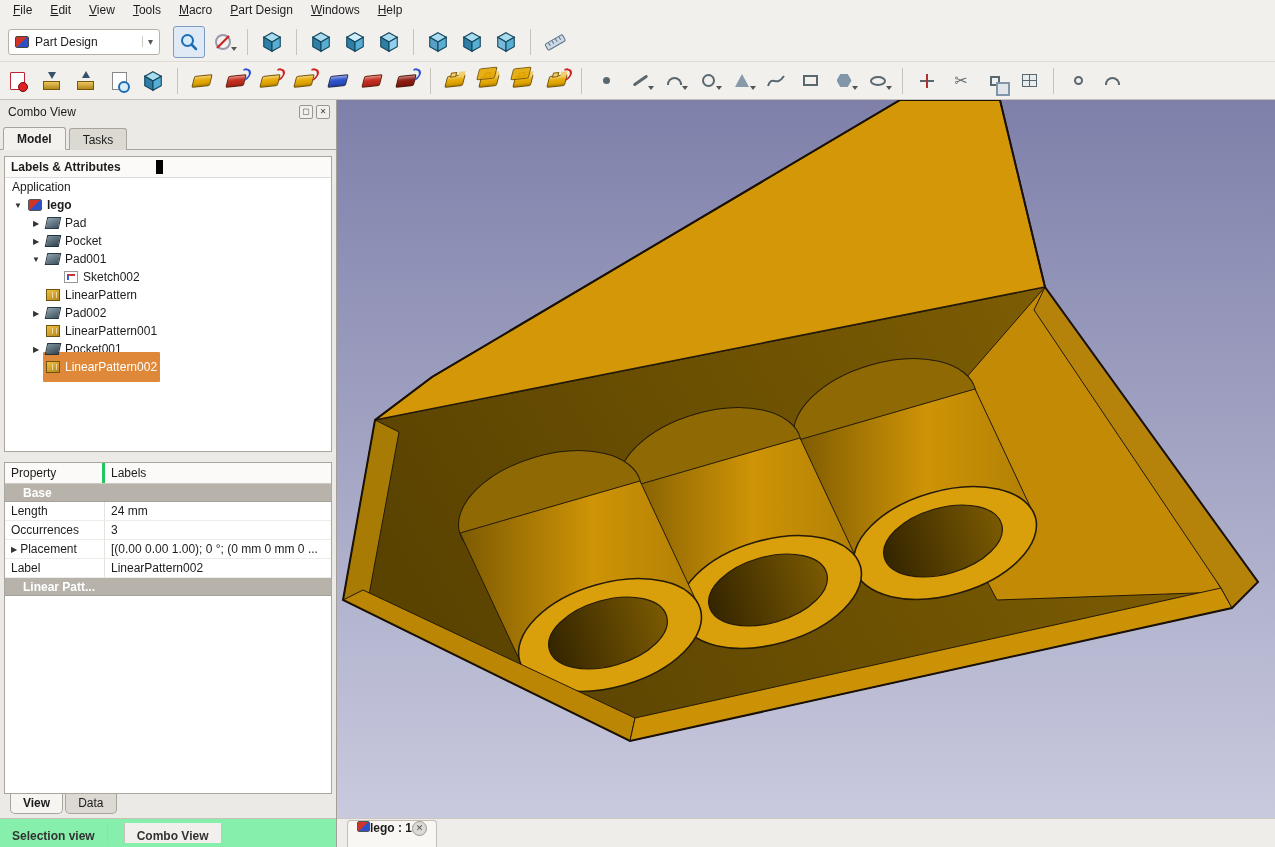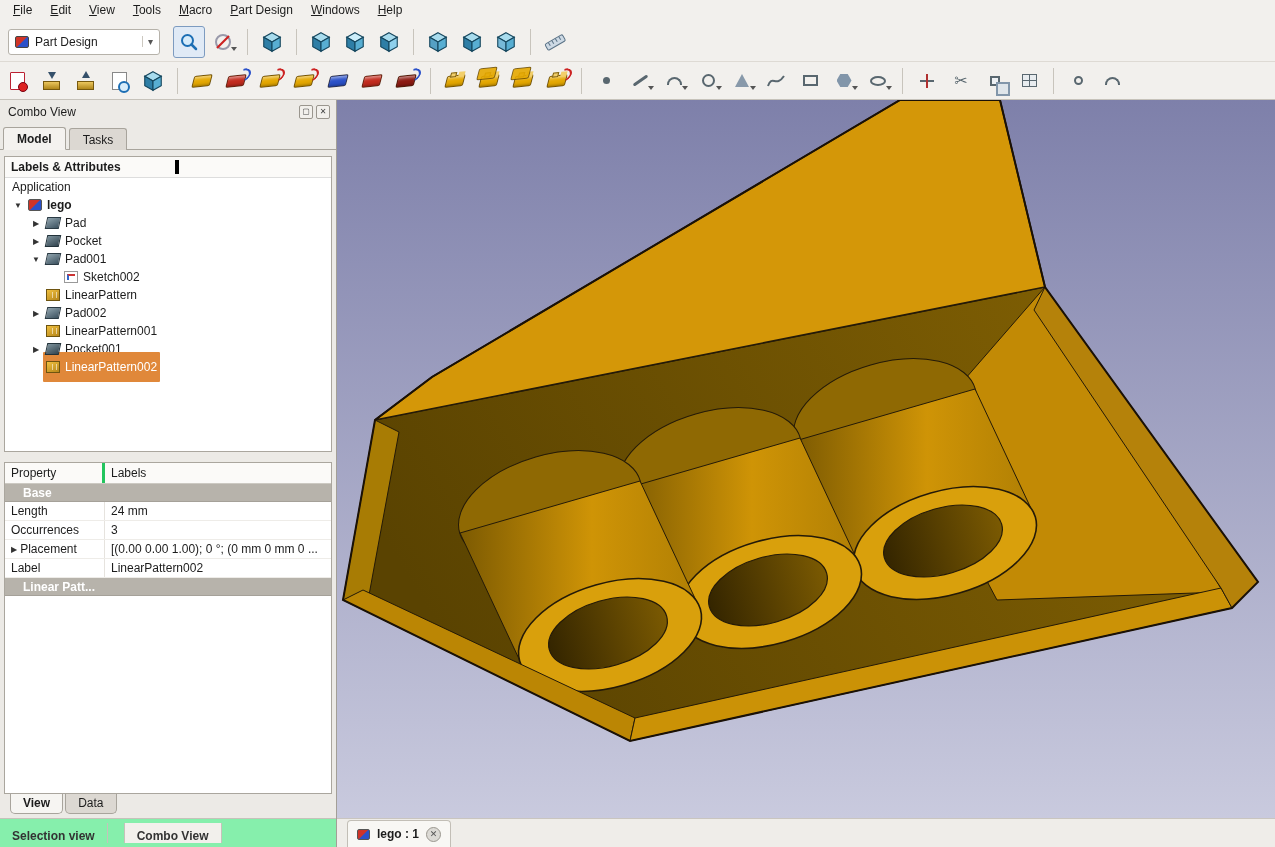--- a/index.html
+++ b/index.html
@@ -80,21 +80,21 @@
   .combo-title { flex:1; }
   .winbtn { width:14px; height:14px; border:1px solid #9a968e; background:#f2f0ec; font-size:8px; line-height:11px;
             text-align:center; border-radius:2px; color:#444; }
   .tabsrow { height:26px; display:flex; align-items:flex-end; padding-left:3px; border-bottom:1px solid #a8a49c; }
   .tab { padding:4px 13px 3px; border:1px solid #a8a49c; border-bottom:none; border-radius:3px 3px 0 0;
          background:#dcd8d2; margin-right:3px; position:relative; top:1px; }
   .tab.active { background:#f4f2ef; font-weight:bold; border-bottom:1px solid #f4f2ef; }
 
   .treebox { margin:6px 4px 4px; height:296px; flex:none; border:1px solid #aaa69e; background:#fff; overflow:hidden; }
   .tree-head { padding:3px 6px; font-weight:bold; border-bottom:1px solid #ddd; background:#fbfaf8; }
-  .tree-head span { display:inline-block; width:168px; border-right:4px solid #000000; }
+  .tree-head span { display:inline-block; width:152px; border-right:7px solid #000000; }
   .tree-row { height:18px; display:flex; align-items:center; }
   .exp { width:14px; flex:none; font-size:8px; color:#333; text-align:center; }
   .hl { display:flex; align-items:center; padding:8px 3px; border-radius:1px; }
   .hl.selected { background:#e0883a; color:#fff; }
   .ti { width:14px; height:12px; margin-right:5px; flex:none; position:relative; }
   .ti-doc { background:linear-gradient(135deg,#d03428 0 46%,#2b51c9 54% 100%); border:1px solid #555; border-radius:2px; }
   .ti-pad { background:linear-gradient(150deg,#8fa3ad,#3d5260); border:1px solid #2a3a44; transform:skewX(-12deg); }
   .ti-pocket { background:linear-gradient(150deg,#7d929c,#32444f); border:1px solid #22323a; transform:skewX(-12deg); }
   .ti-sketch { background:#fff; border:1px solid #999; }
   .ti-sketch::after { content:""; position:absolute; inset:2px; border-top:2px solid #c33; border-left:2px solid #36c; }
@@ -120,21 +120,21 @@
   .btab.active { background:#f6f5f2; font-weight:bold; }
 
   .statusbar { height:29px; display:flex; align-items:center; background:#86efac; border-top:1px solid #c6c2ba;gap:16px; }
   .stab { padding:6px 12px 0; border-right:1px solid #c6c2ba; font-weight:bold; color:#333; }
   .stab.active { background:#f2f0ec; border-left:1px solid #c6c2ba; }
 
   
   .viewport { position:relative; flex:1; min-height:0; }
   .viewport svg { display:block; }
   .docbar { height:29px; background:#efede9; border-top:1px solid #c9c5bf; display:flex; align-items:flex-end; }
-  .doctab { height:27px; margin-left:10px; display:flex; align-items:center; gap:7px; padding:0 9px;
+  .doctab { height:27px; margin-left:10px; display:flex; padding:0 9px;
             background:#f8f7f4; border:1px solid #c2beb6; border-bottom:none; border-radius:4px 4px 0 0; }
   .doctab .ti-doc { margin:0; }
   .doctab .lbl { font-weight:bold; }
   .tab-close { width:15px; height:15px; border-radius:50%; background:#dcdad5; border:1px solid #9a978f; color:#555;
                font-size:9px; line-height:1; display:flex; align-items:center; justify-content:center; }
 </style>
 </head>
 <body>
 
 <div class="app">

